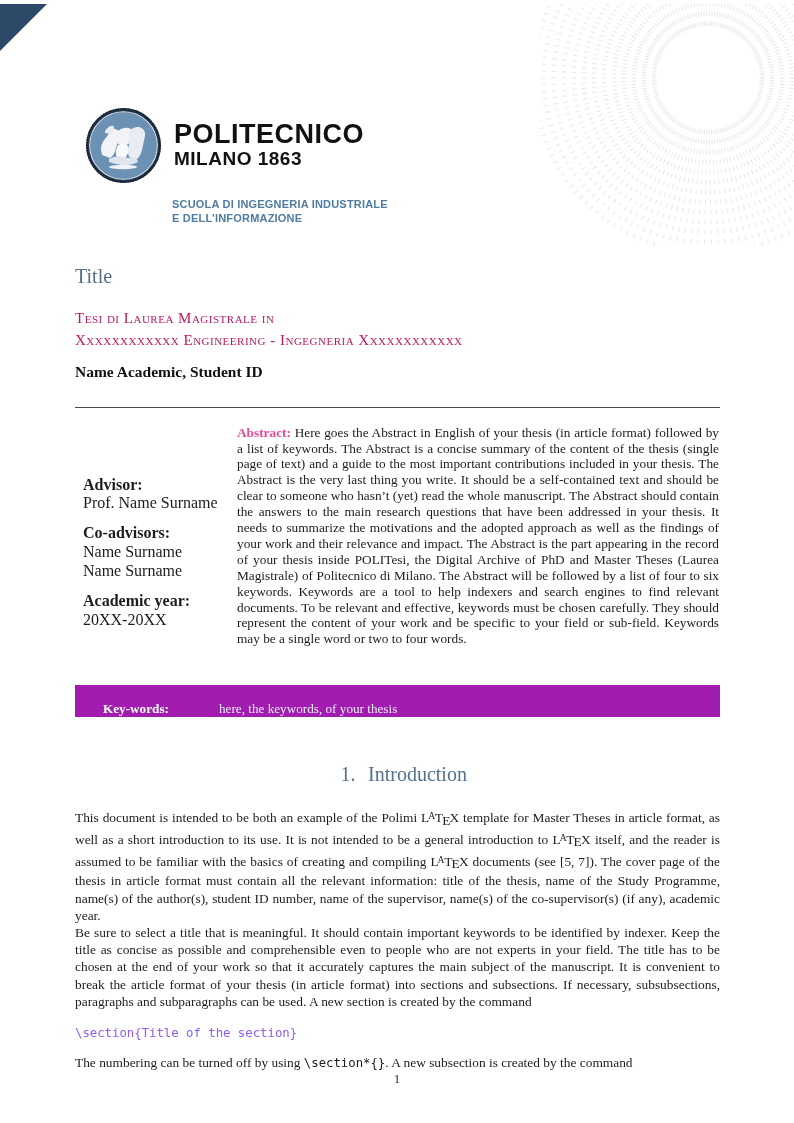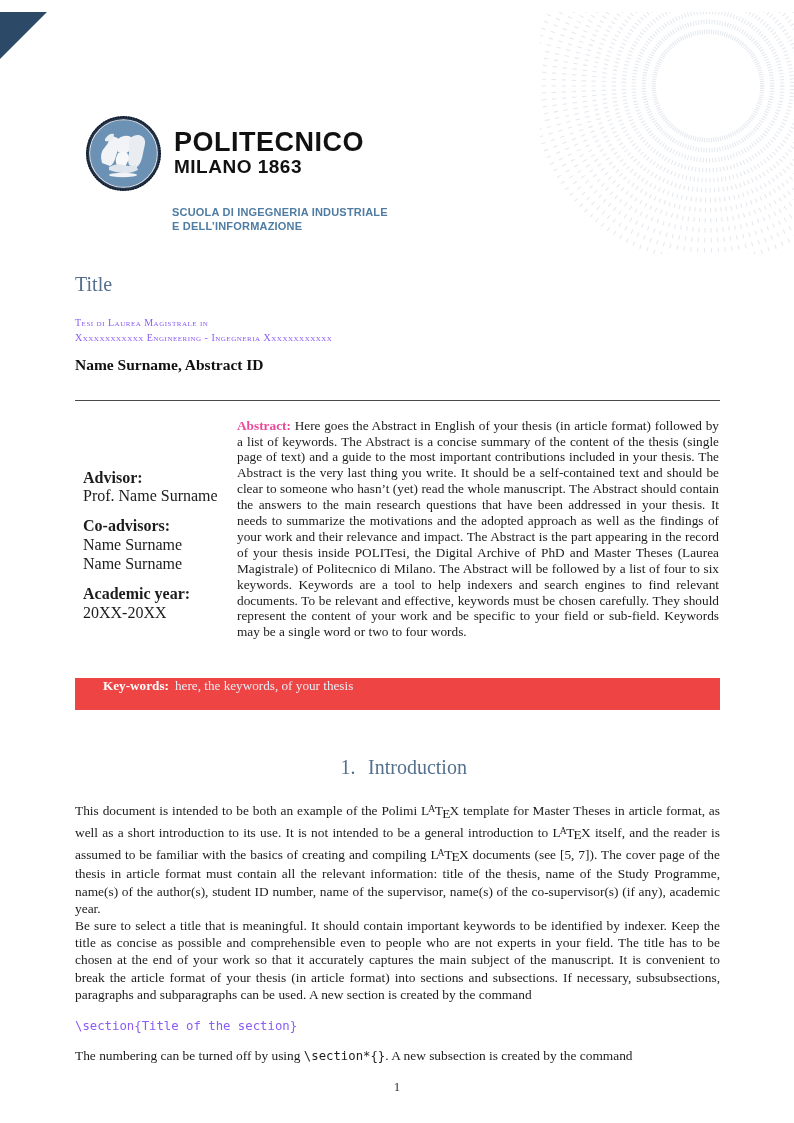--- a/index.html
+++ b/index.html
@@ -1,20 +1,20 @@
 <!DOCTYPE html>
 <html><head>
 <meta charset="utf-8">
 <style>
   html,body{margin:0;padding:0;background:#ffffff;}
   .page{
     position:relative;
     width:794px;
     height:1080px;
-    margin:12px auto;
+    margin:4px auto;
     background:#ffffff;
     overflow:hidden;
     font-family:"Liberation Serif", serif;
     color:#1c1c1c;
     text-decoration:underline;
   }
   
   .corner-triangle{
     position:absolute;top:0;left:0;width:47px;height:47px;
     clip-path:polygon(0 0,100% 0,0 100%);
@@ -28,35 +28,36 @@
   .wordmark .l1{font-size:27px;font-weight:bold;letter-spacing:.5px;line-height:1.05;}
   .wordmark .l2{font-size:19px;font-weight:bold;letter-spacing:.5px;line-height:1.15;}
   .school{
     margin-left:97px;margin-top:13px;
     font-family:"Liberation Sans",sans-serif;
     font-weight:bold;font-size:11px;line-height:1.3;
     color:#4f7ca2;letter-spacing:.2px;
   }
   
   .thesis-title{margin-top:39px;font-size:20px;color:#54708e;}
-  .programme{margin-top:19px;font-variant:small-caps;font-size:10px;line-height:1.5;color:#8b5cf6;letter-spacing:.5px;}
+  .programme{margin-top:19px;font-variant:small-caps;font-size:15px;line-height:1.5;color:#be185d;letter-spacing:.5px;}
   .author{margin-top:11px;font-size:15.5px;font-weight:bold;color:#111111;}
   .rule{margin-top:26px;border-top:1.8px solid #4a4a4a;height:0;}
   
   .cols{display:flex;margin-top:17px;}
   .sidecol{width:162px;flex:0 0 auto;box-sizing:border-box;padding-left:8px;padding-top:51px;font-size:16px;line-height:1.18;}
   .sidecol .grp{margin-bottom:11px;}
   .sidecol .lbl{font-weight:bold;}
   .maincol{width:482px;flex:0 0 auto;font-size:13.3px;line-height:15.9px;text-align:justify;}
   .abs-label{font-weight:bold;color:#ec4899;}
   
   .kwbar{
-    margin-top:38px;height:32px;background:#ef4444;
-    display:flex;align-items:flex-start;box-sizing:border-box;padding-left:28px;
+    margin-top:38px;height:32px;background:#a21caf;
+    display:flex;align-items:flex-end;box-sizing:border-box;padding-left:28px;
     font-size:13.2px;
+    gap:44px;
   }
   .kwbar .lbl{font-weight:bold;color:#ffffff;}
   .kwbar .val{color:#e7edf4;margin-left:6px;}
   
   .section-heading{margin-top:46px;font-size:20px;color:#54708e;text-align:center;}
   .section-heading .num{display:inline-block;min-width:40px;}
   .bodytext{margin-top:21px;font-size:13.4px;line-height:17.2px;text-align:justify;}
   .bodytext p{margin:0;}
   .codeblock{margin-top:16px;font-family:"DejaVu Sans Mono",monospace;font-size:12.3px;color:#8b5cf6;}
   .inline-code{font-family:"DejaVu Sans Mono",monospace;font-size:12.3px;}
@@ -253,21 +254,21 @@
     <div class="school">
       <div>SCUOLA DI INGEGNERIA INDUSTRIALE</div>
       <div>E DELL’INFORMAZIONE</div>
     </div>
 
     <div class="thesis-title">Title</div>
     <div class="programme">
       <div>Tesi di Laurea Magistrale in</div>
       <div>Xxxxxxxxxxxx Engineering - Ingegneria Xxxxxxxxxxxx</div>
     </div>
-    <div class="author">Name Surname, Abstract ID</div>
+    <div class="author">Name Academic, Student ID</div>
 
     <div class="rule"></div>
 
     <div class="cols">
       <div class="sidecol">
         <div class="grp">
           <div class="lbl">Advisor:</div>
           <div>Prof. Name Surname</div>
         </div>
         <div class="grp">

